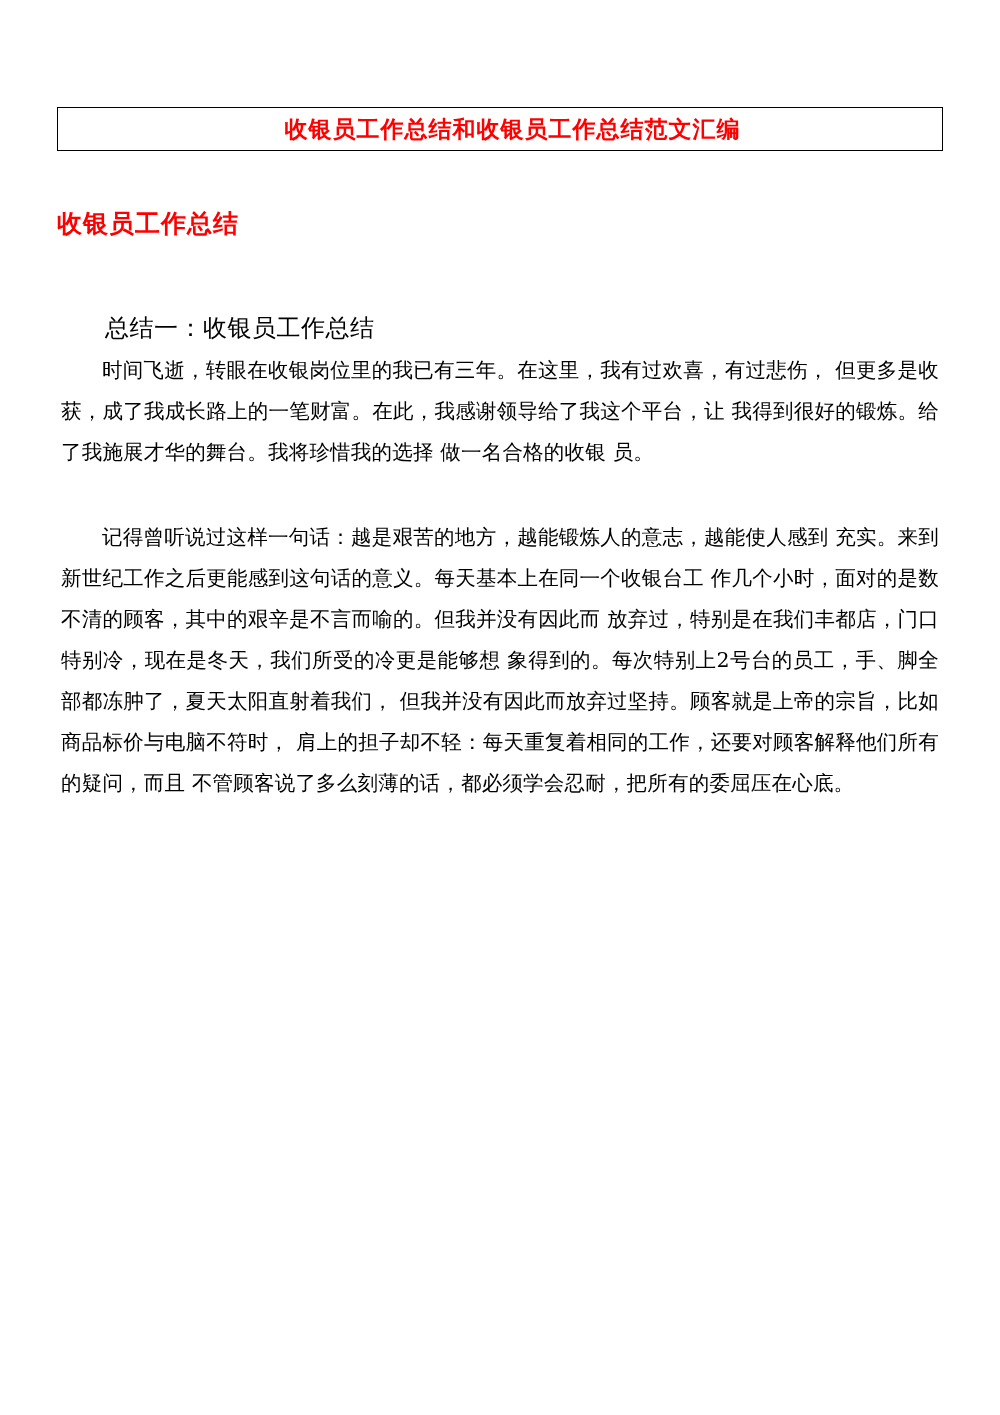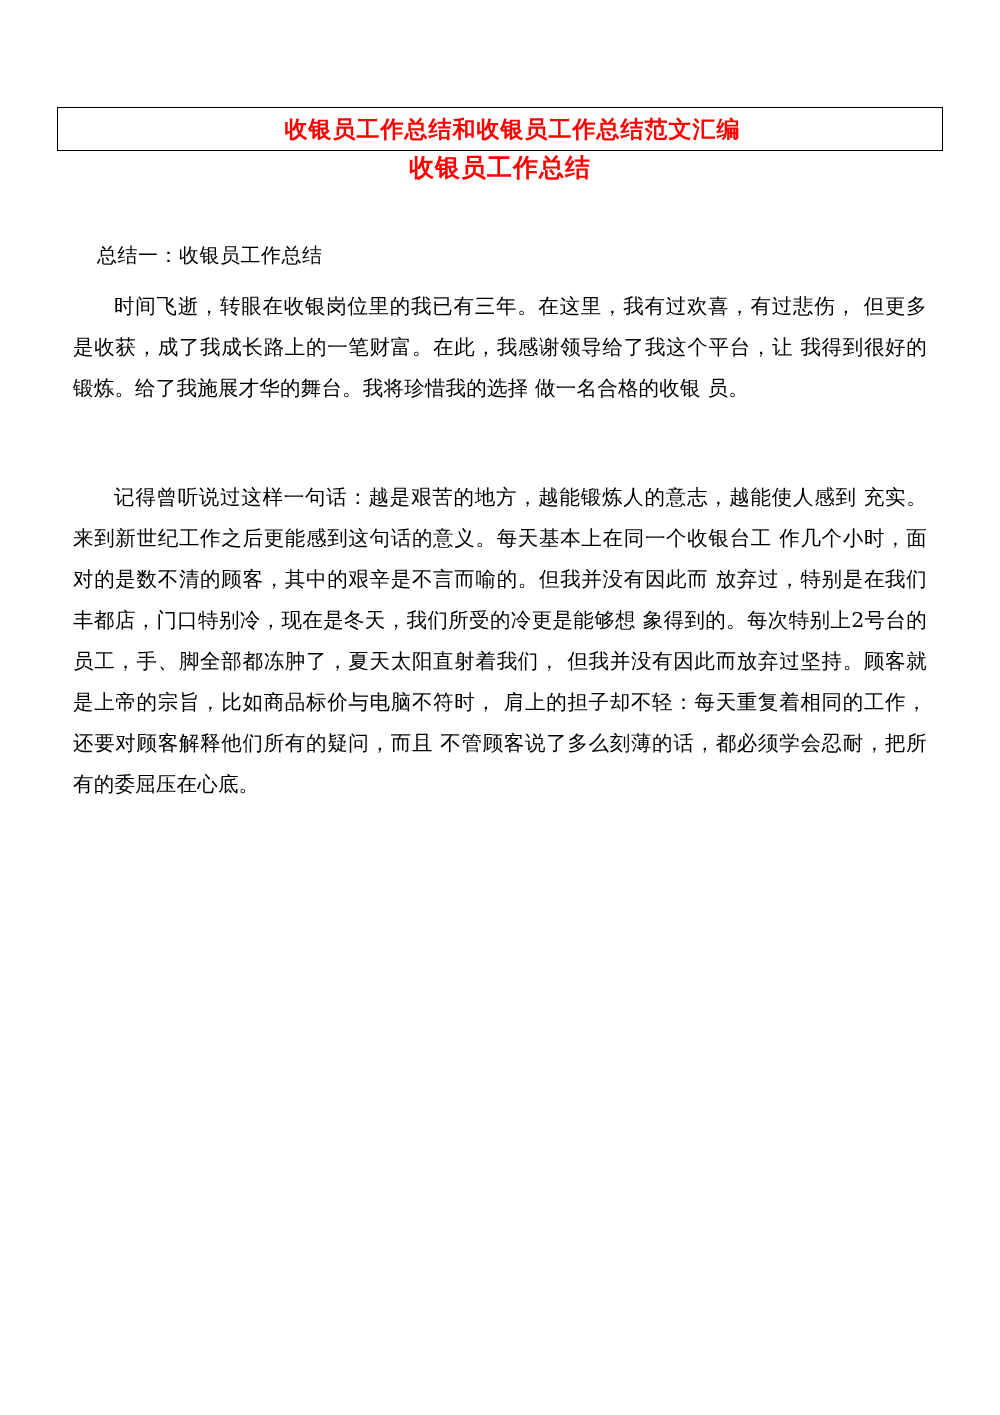--- a/index.html
+++ b/index.html
@@ -38,40 +38,40 @@
     padding-left: 25px;
   }
   .title-box .title-text {
     color: #ff0000;
     font-size: 23px;
     font-weight: bold;
     letter-spacing: 1px;
     font-family: "DejaVu Serif", "Liberation Serif", serif;
   }
   .heading {
-    text-align: center;
+    margin-top: 56px;
     color: #ff0000;
     font-size: 25px;
     font-weight: bold;
     letter-spacing: 1px;
   }
   .sub-line {
-    margin-top: 56px;
-    font-size: 20px;
+    margin-top: 70px;
+    font-size: 24px;
     line-height: 1.5;
     text-indent: 2em;
     letter-spacing: 0.5px;
     font-family: Liberation Serif, serif;
   }
   p.para {
     font-size: 20.5px;
     line-height: 41px;
     text-align: justify;
     text-justify: inter-ideograph;
-    margin: 16px;
+    margin: 4px;
     text-indent: 2em;
     letter-spacing: 0.2px;
   }
   .gap-1 { height: 36px; }
   .gap-2 { height: 42px; }
   .p-first { margin-top: 31px; }
 </style>
 </head>
 <body>
 

